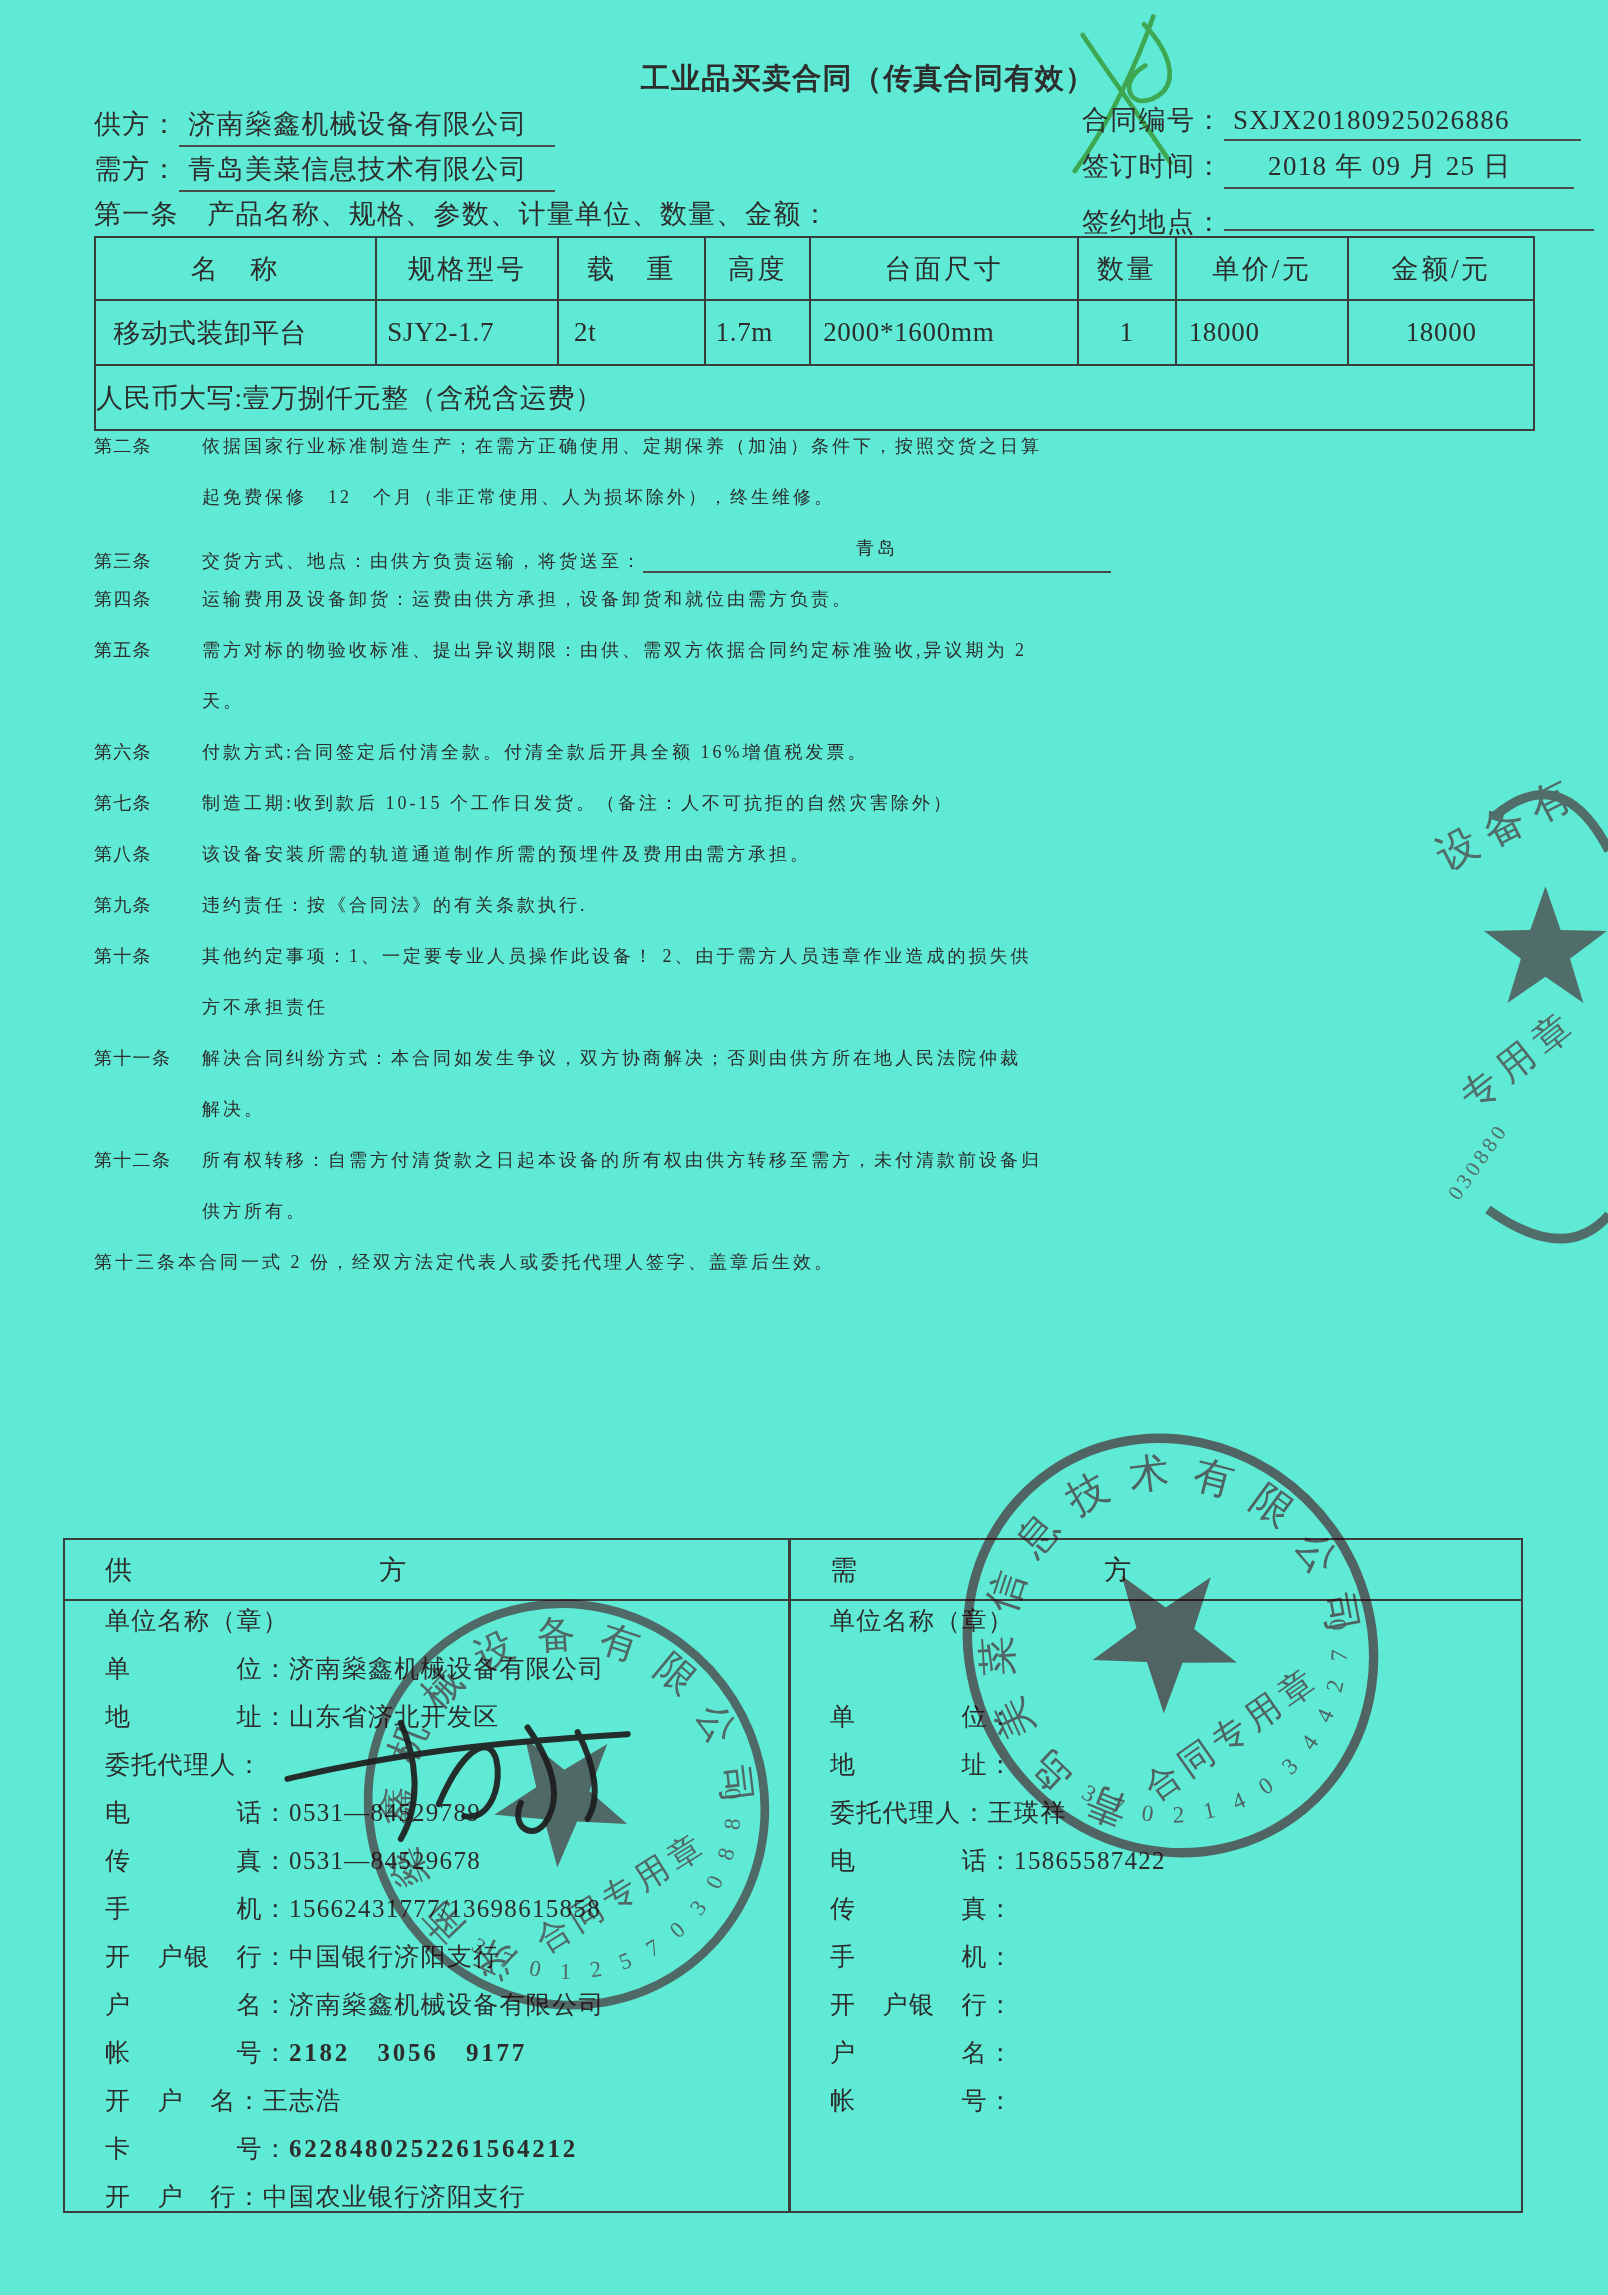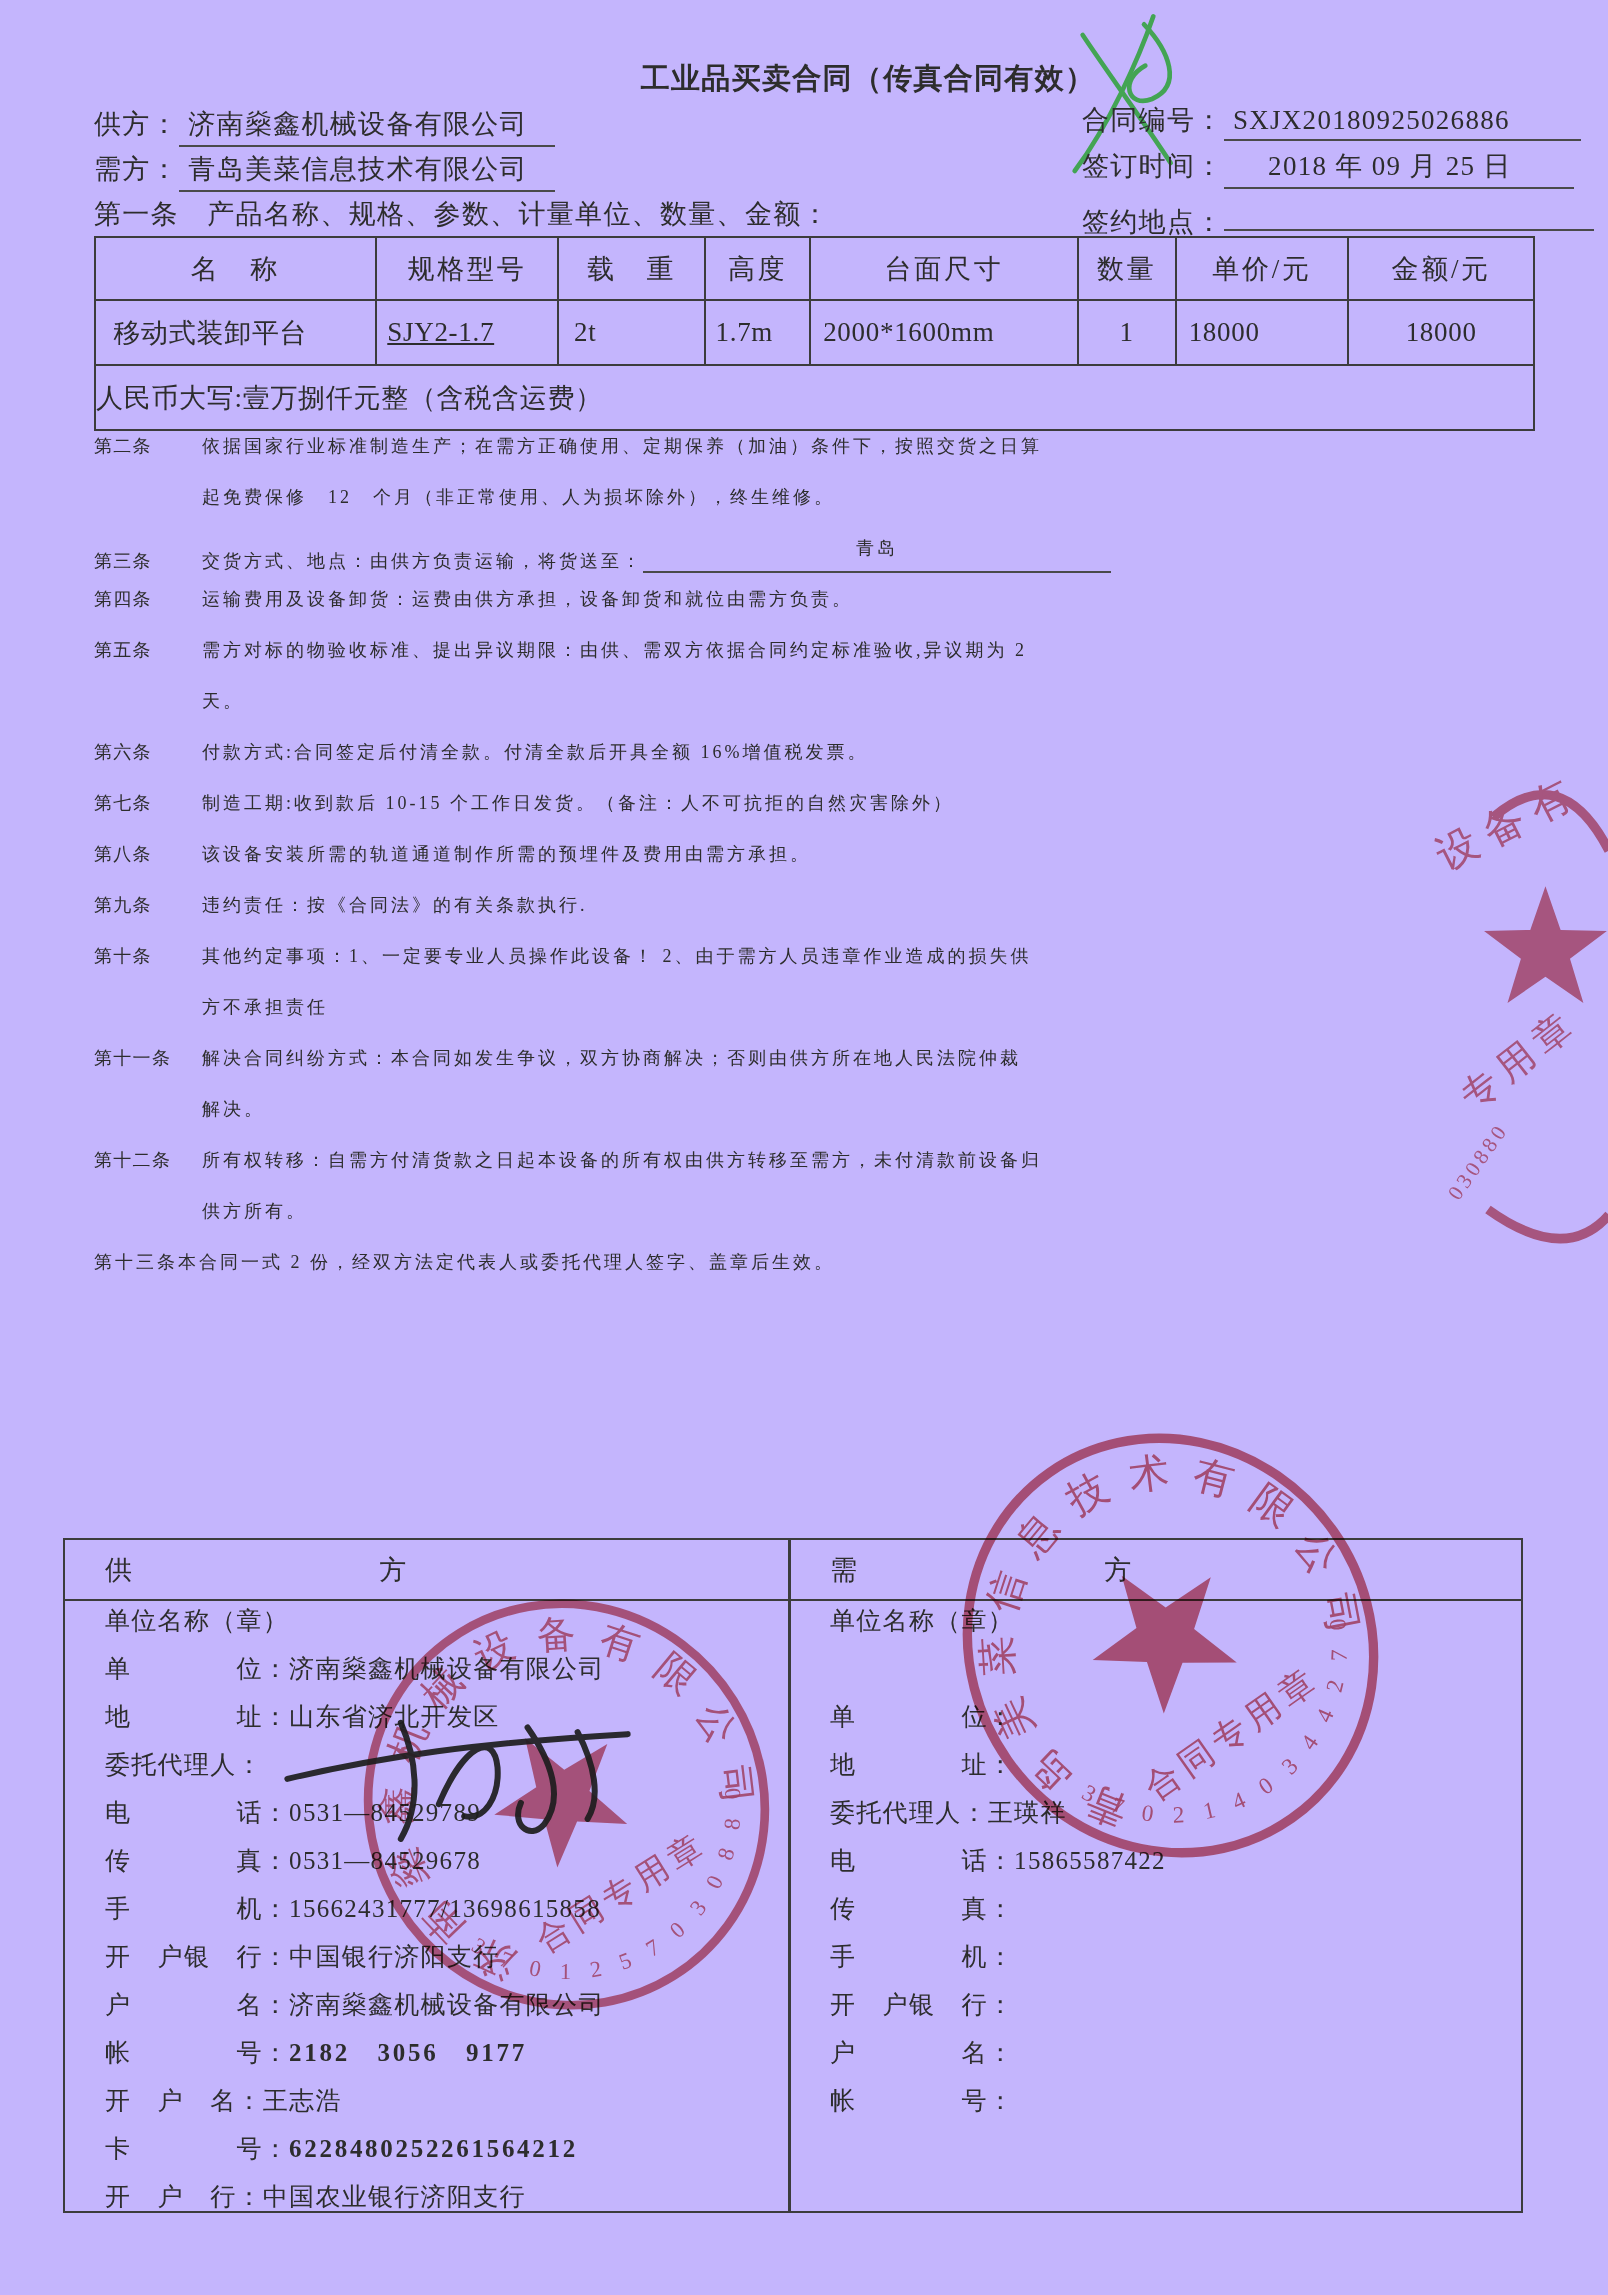--- a/index.html
+++ b/index.html
@@ -1,19 +1,19 @@
 <!DOCTYPE html>
 <html style="font-size:10.7px"><head>
 <meta charset="utf-8">
 <style>
   html,body{margin:0;padding:0;background:#888;}
   .page{
     position:relative;
     width:1609px;height:2295px;
-    background:#c4b5fd;
+    background:#5eead4;
     overflow:hidden;
     font-family:"Liberation Serif","DejaVu Serif",serif;
     color:#2d2d2d;
   }
   .abs{position:absolute;}
   .title{
     left:614px;top:59px;width:508px;
     font-size:29px;letter-spacing:1.3px;font-weight:bold;text-align:center;
   }
   .hline{font-size:27px;letter-spacing:1.3px;white-space:nowrap;}
@@ -31,21 +31,21 @@
 
   
   table.ptable{
     position:absolute;left:94px;top:236px;width:1441px;
     border-collapse:collapse;table-layout:fixed;
     font-size:27px;letter-spacing:0.7px;
   }
   table.ptable th,table.ptable td{border:2.7px solid #3c3c3c;overflow:hidden;}
   table.ptable th{height:59px;font-weight:normal;text-align:center;letter-spacing:2.7px;border-radius:8px;}
   table.ptable td{height:61px;}
-  td.c0{padding-left:17.4px;} td.c1{padding-left:10.7px;text-decoration:underline;} td.c2{padding-left:14.7px;}
+  td.c0{padding-left:17.4px;} td.c1{padding-left:10.7px;} td.c2{padding-left:14.7px;}
   td.c3{padding-left:9.4px;} td.c4{padding-left:12px;} td.c5{text-align:center;}
   td.c6{padding-left:12px;} td.c7{text-align:center;}
   td.pfoot{height:43px;padding-left:0;font-size:27px;}
 
   
   .clauses{left:94px;top:434px;width:1463px;font-size:18px;letter-spacing:3px;}
   .cl{height:51px;white-space:nowrap;}
   .clabel{display:inline-block;width:108px;letter-spacing:1.3px;}
   .cul{display:inline-block;width:468px;text-align:center;border-bottom:2.3px solid #4a4a4a;height:35px;vertical-align:bottom;}
 

